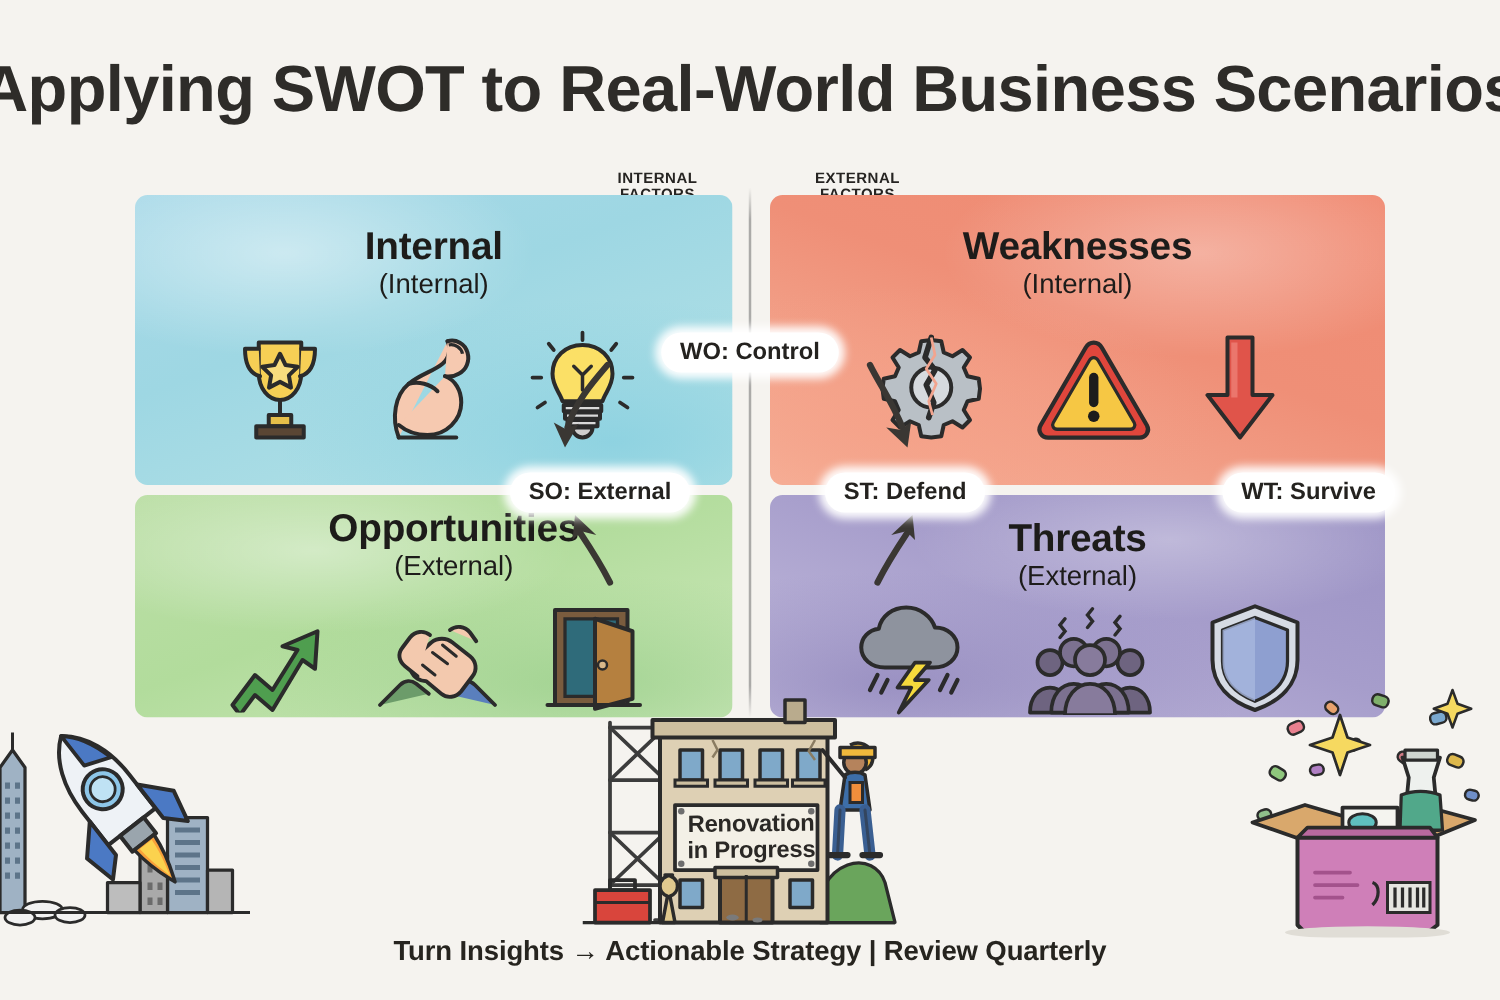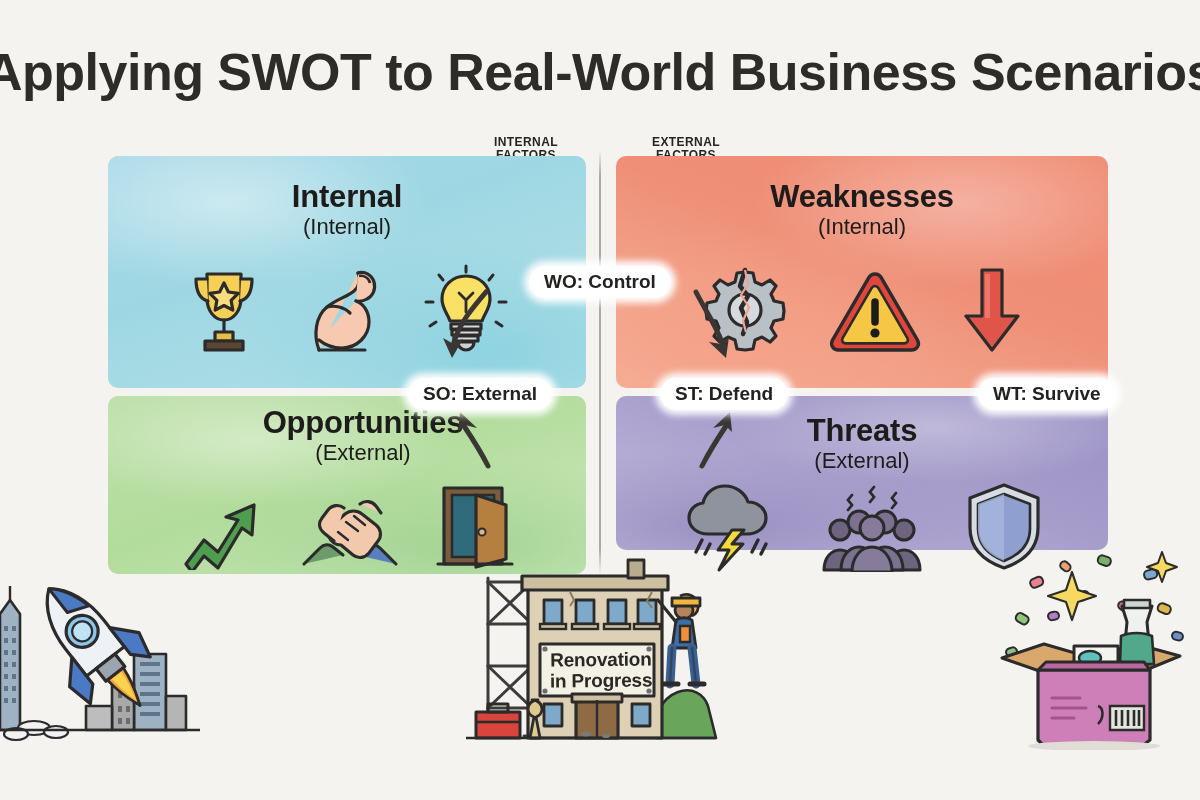--- a/index.html
+++ b/index.html
@@ -112,21 +112,21 @@
   .quad-opportunities {
     left: 108px; top: 396px; width: 478px; height: 178px;
   }
   .quad-opportunities .quad-wash {
     background:
       radial-gradient(ellipse 70% 60% at 30% 25%, rgba(255,255,255,0.4), rgba(255,255,255,0) 62%),
       radial-gradient(ellipse 80% 70% at 75% 85%, rgba(150,205,135,0.7), rgba(255,255,255,0) 70%),
       linear-gradient(160deg, #bcdfa7 0%, #b2dc9c 45%, #cfe9bd 100%);
   }
   .quad-threats {
-    left: 616px; top: 396px; width: 492px; height: 154px;
+    left: 616px; top: 396px; width: 492px; height: 178px;
   }
   .quad-threats .quad-wash {
     background:
       radial-gradient(ellipse 70% 60% at 65% 20%, rgba(255,255,255,0.32), rgba(255,255,255,0) 60%),
       radial-gradient(ellipse 80% 70% at 20% 85%, rgba(140,130,185,0.68), rgba(255,255,255,0) 72%),
       linear-gradient(200deg, #9a91c4 0%, #a69dcb 45%, #c3bcdd 100%);
   }
 
   
   .quad-head {
@@ -612,14 +612,15 @@
     </g>
     <path d="M124 166 h34 v24 h-34 z" fill="#e5e5e0" stroke="#2b2b2b" stroke-width="2.4"></path>
     <g stroke="#2b2b2b" stroke-width="2.6">
       <path d="M130 170 v16 M136 170 v16 M142 170 v16 M148 170 v16 M153 170 v16"></path>
     </g>
     <path d="M112 166 c6 2 6 12 0 18" stroke="#2b2b2b" stroke-width="2.6" fill="none"></path>
 
     <ellipse cx="108" cy="206" rx="66" ry="5" fill="#e0ddd6"></ellipse>
   </svg>
 
+  <div class="footer">Turn Insights → Actionable Strategy | Review Quarterly</div>
 
 </div>
 
 </body></html>

